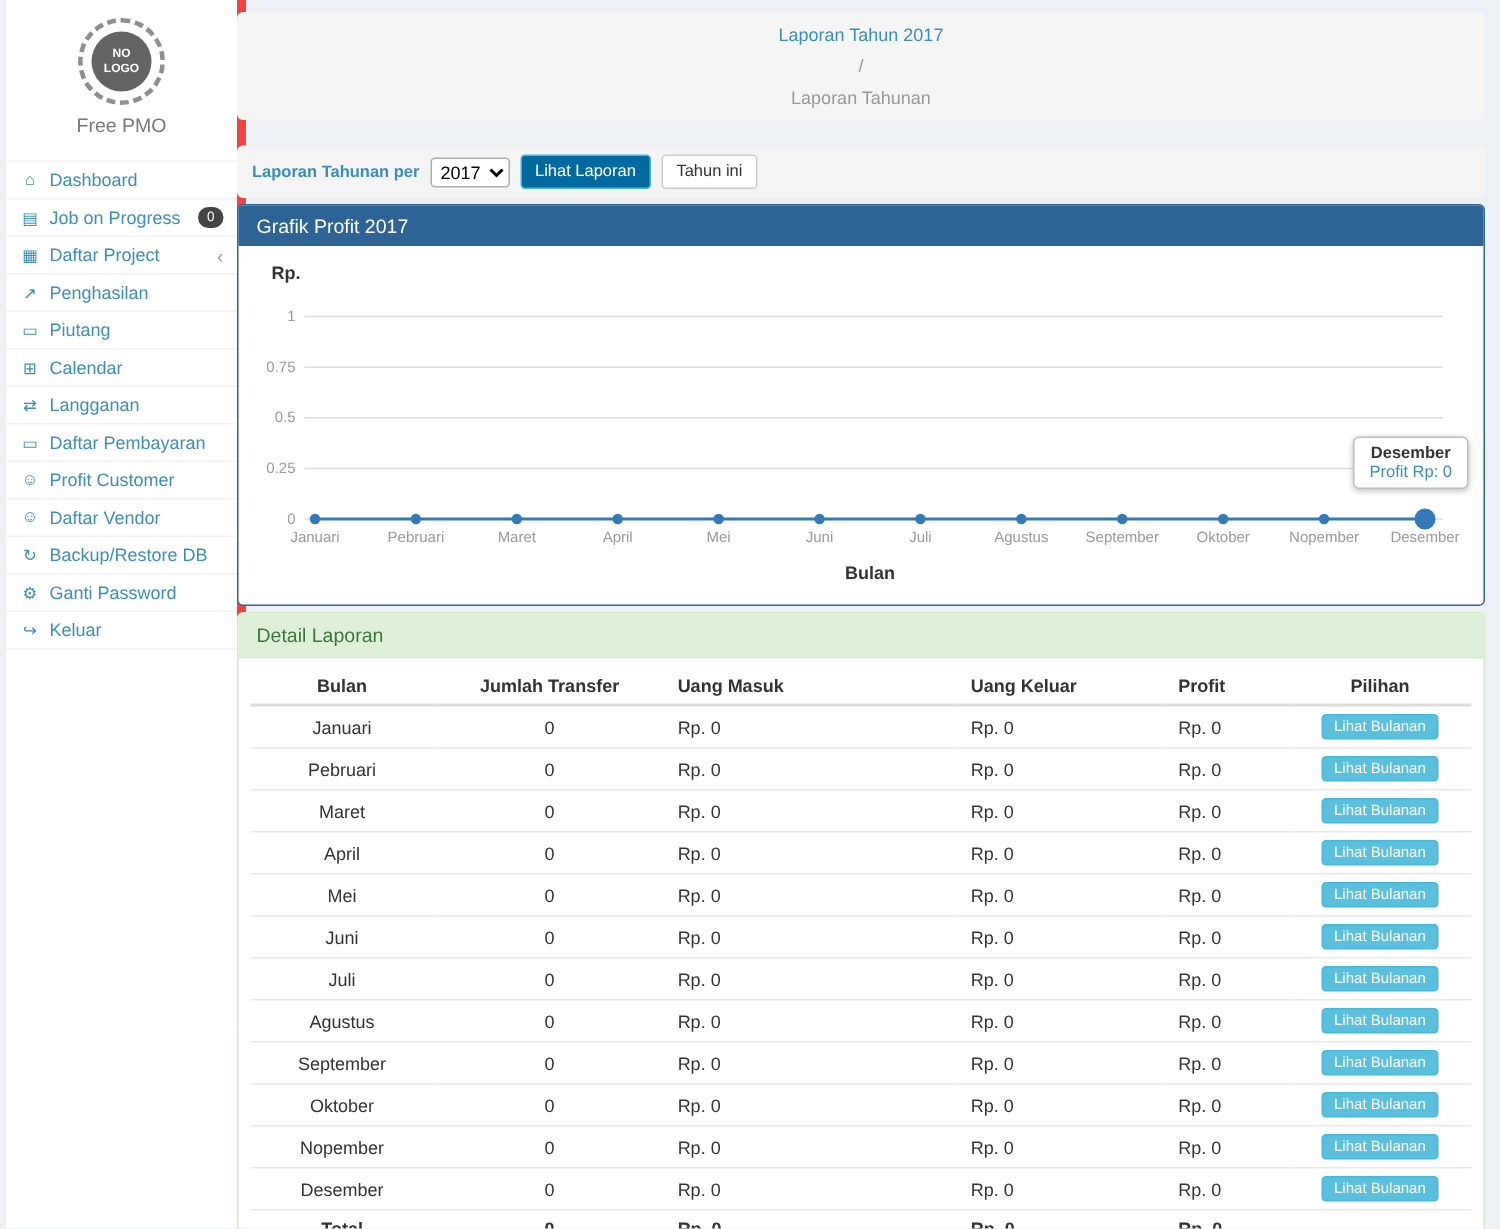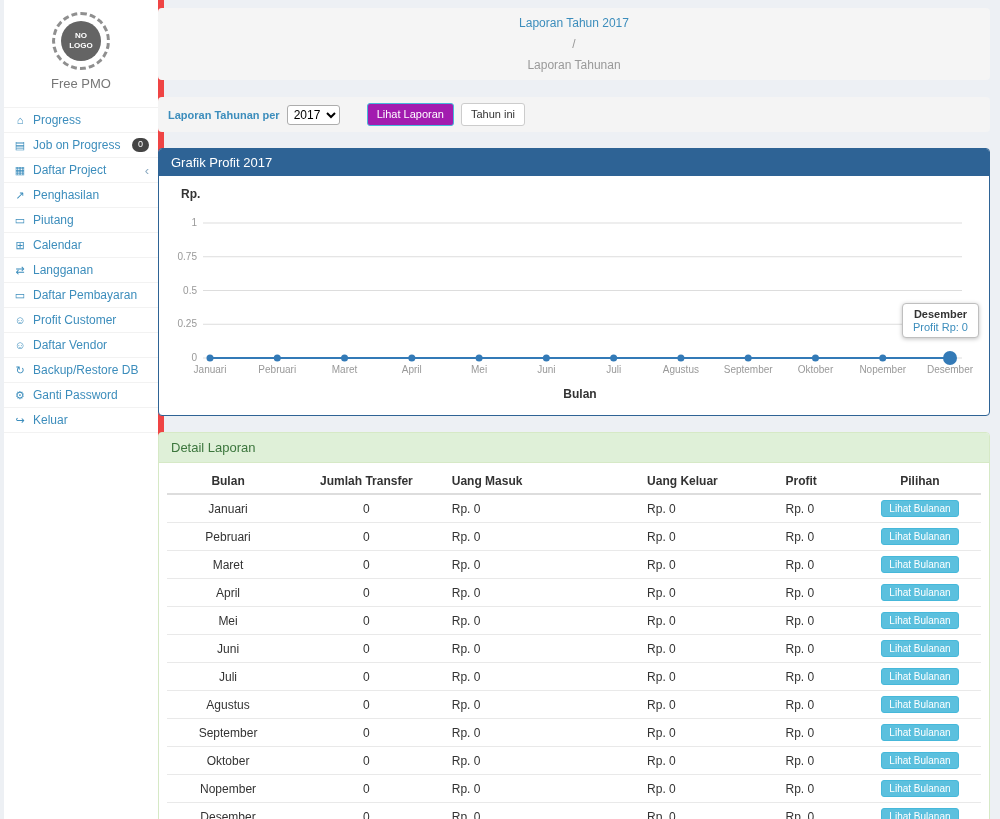--- a/index.html
+++ b/index.html
@@ -57,25 +57,25 @@
     margin-top:17px; background:#f4f4f4; border-radius:4px;
     padding:6px 10px; display:flex; align-items:center; gap:7px;
   }
   .filter-label { color:#3c8dbc; font-weight:bold; font-size:11px; }
   .year-select {
     height:20px; font-size:12px; font-family:"Liberation Sans", sans-serif;
     border:1px solid #adadad; border-radius:3px; background:#fff; padding:0 2px;
   }
   .btn { font-size:11px; padding:4px 9px; border-radius:3px; cursor:pointer; line-height:1.2;
          font-family:"Liberation Sans", sans-serif; }
-  .btn-info { background:#a21caf; border:1px solid #46b8da; color:#fff;margin-left:20px; }
+  .btn-info { background:#0369a1; border:1px solid #46b8da; color:#fff; }
   .btn-default { background:#fff; border:1px solid #ccc; color:#333; }
 
   
-  .panel { margin-top:16px; background:#fff; border-radius:4px; }
+  .panel { margin-top:4px; background:#fff; border-radius:4px; }
   .panel-primary { border:1px solid #2e6395; }
   .panel-primary > .panel-heading {
     background:#2e6395; color:#fff; padding:6px 12px; font-size:13px;
     border-radius:3px 3px 0 0;
   }
   .panel-success { border:1px solid #d6e9c6; }
   .panel-success > .panel-heading {
     background:#dff0d8; color:#3c763d; padding:7px 12px; font-size:13px;
     border-bottom:1px solid #d6e9c6; border-radius:3px 3px 0 0;
   }
@@ -112,21 +112,21 @@
       <div class="logo-inner">
         <span>NO</span>
         <span>LOGO</span>
       </div>
     </div>
     <div class="app-name">Free PMO</div>
   </div>
   <div class="menu">
       <a class="side-item">
         <span class="s-icon">⌂</span>
-        <span class="s-label">Progress</span>
+        <span class="s-label">Dashboard</span>
       </a>
       <a class="side-item">
         <span class="s-icon">▤</span>
         <span class="s-label">Job on Progress</span>
         <span class="badge">0</span>
       </a>
       <a class="side-item">
         <span class="s-icon">▦</span>
         <span class="s-label">Daftar Project</span>
         <span class="chev">‹</span>

